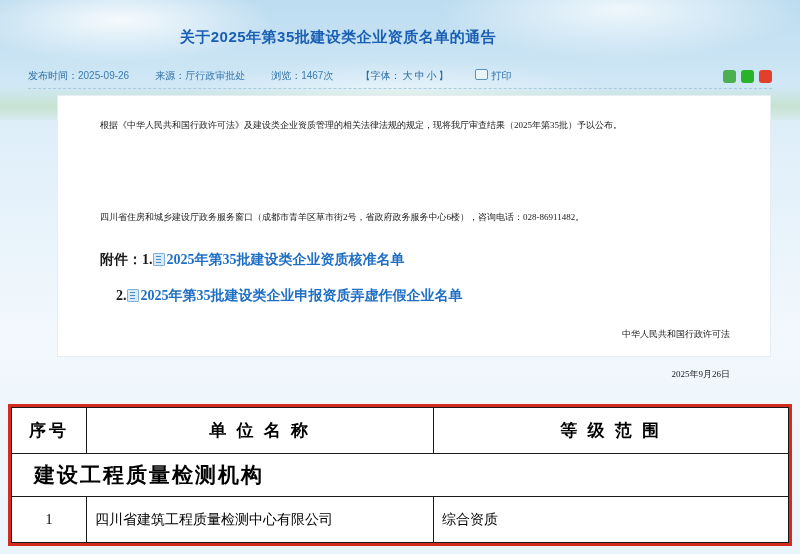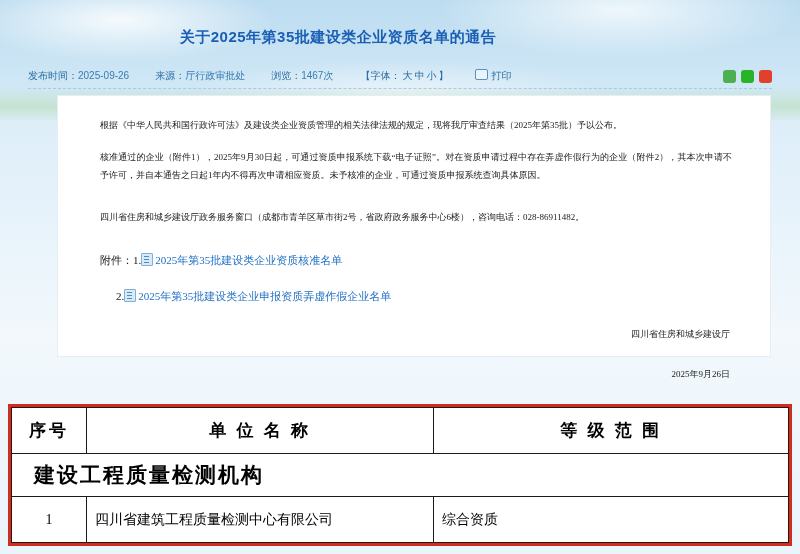--- a/index.html
+++ b/index.html
@@ -105,24 +105,25 @@
     line-height: 18px;
     color: #1b1b1b;
     text-align: justify;
     font-family: "Liberation Serif", serif;
   }
   .p1 { left: 42px; top: 20px; width: 632px; }
   .p2 { left: 42px; top: 52px; width: 632px; }
   .p3 { left: 42px; top: 112px; width: 632px; }
   .attach {
     position: absolute;
-    font-size: 11px;
+    font-size: 14px;
     line-height: 16px;
     color: #1b1b1b;
     font-family: "Liberation Serif", serif;
+    font-weight: bold;
   }
   .a1 { left: 42px; top: 156px; }
   .a2 { left: 58px; top: 192px; }
   .att-link {
     color: #1f6fc4;
     text-decoration: none;
   }
   .att-icon {
     display: inline-block;
     width: 10px; height: 11px;
@@ -233,31 +234,30 @@
       <span class="icon-print"></span><span>打印</span>
     </span>
     <span class="meta-spacer"></span>
     <span class="icon-sq icon-share"></span>
     <span class="icon-sq icon-wechat"></span>
     <span class="icon-sq icon-weibo"></span>
   </div>
 
   <div class="paper">
     <div class="para p1">根据《中华人民共和国行政许可法》及建设类企业资质管理的相关法律法规的规定，现将我厅审查结果（2025年第35批）予以公布。</div>
-    <div class="para p2">核准通过的企业（附件1），2025年9月30日起，可通过资质申报系统下载“电子证照”。对在资质申请过程中存在弄虚作假行为的企业（附件2），其本次申请不予许可，并自本通告之日起1年内不得再次申请相应资质。未予核准的企业，可通过资质申报系统查询具体原因。</div>
     <div class="para p3">四川省住房和城乡建设厅政务服务窗口（成都市青羊区草市街2号，省政府政务服务中心6楼），咨询电话：028-86911482。</div>
 
     <div class="attach a1">
       <span>附件：</span><span>1.</span><span class="att-icon"></span><a href="#" class="att-link">2025年第35批建设类企业资质核准名单</a>
     </div>
     <div class="attach a2">
       <span>2.</span><span class="att-icon"></span><a href="#" class="att-link">2025年第35批建设类企业申报资质弄虚作假企业名单</a>
     </div>
 
-    <div class="signer">四川省住房和城乡建设厅</div>
+    <div class="signer">中华人民共和国行政许可法</div>
     <div class="sign-date">2025年9月26日</div>
   </div>
 
   <div class="table-wrap">
     <table class="qt">
       <tbody>
         <tr>
           <td class="t-col-head col-no">序号</td>
           <td class="t-col-head col-name">单 位 名 称</td>
           <td class="t-col-head">等 级 范 围</td>

